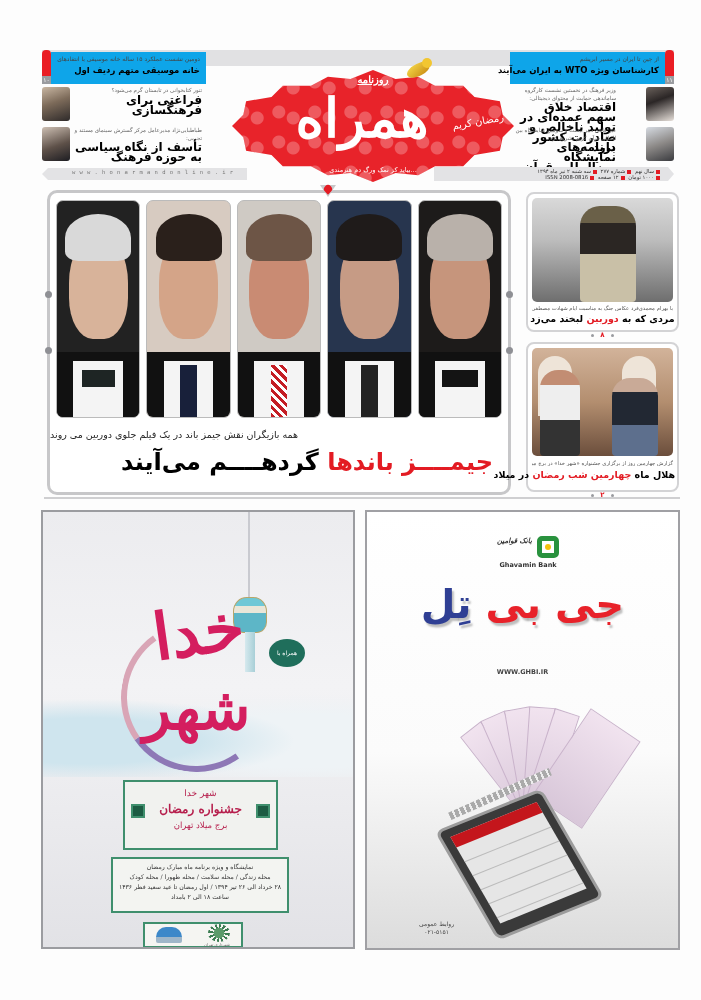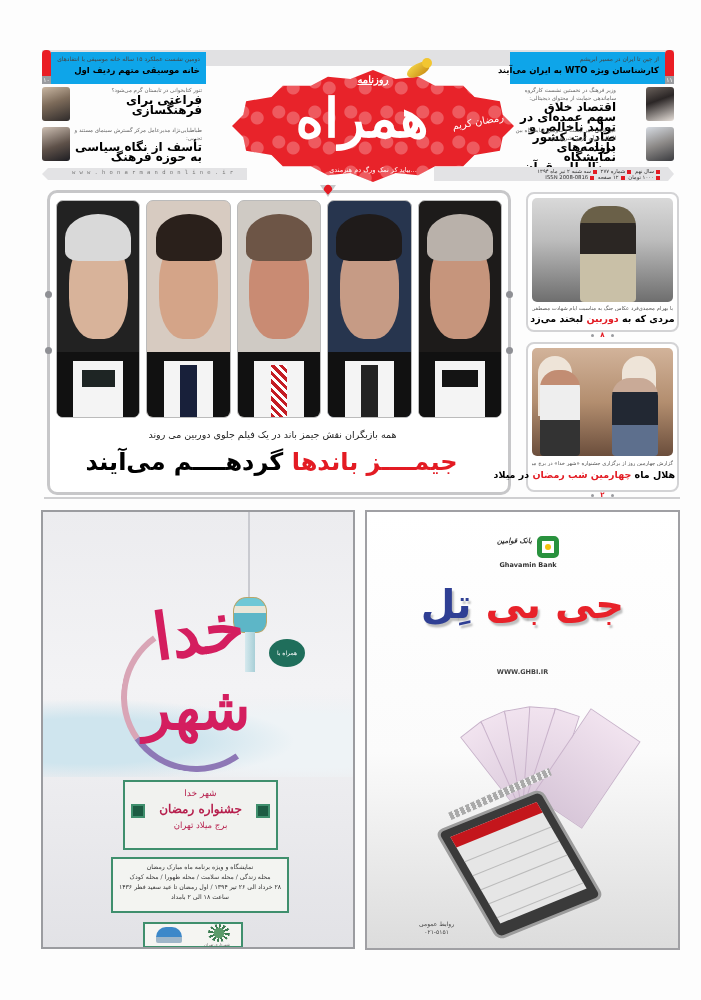--- a/index.html
+++ b/index.html
@@ -75,22 +75,22 @@
   .portrait .face { position: absolute; left: 14%; right: 14%; top: 16%; height: 48%; border-radius: 45% 45% 40% 40%; }
   .portrait .hair { position: absolute; left: 10%; right: 10%; top: 6%; height: 22%; border-radius: 50% 50% 20% 20%; }
   .portrait .shirt { position: absolute; left: 20%; right: 20%; bottom: 0; height: 26%; background: #f4f4f4; }
   .portrait .tie { position: absolute; left: 40%; right: 40%; bottom: 0; height: 24%; }
   .portrait .suit { position: absolute; left: 0; right: 0; bottom: 0; height: 30%; background: #111; }
   .pt1 { background: #222; } .pt1 .face { background: #d8b39a; } .pt1 .hair { background: #d9d9d9; } .pt1 .tie { background: #1e2524; height: 8%; bottom: 14%; left: 30%; right: 30%; }
   .pt2 { background: #d7cbc1; } .pt2 .face { background: #d4a488; } .pt2 .hair { background: #2a201b; } .pt2 .tie { background: #18203a; }
   .pt3 { background: #cfcac4; } .pt3 .face { background: #c98b73; } .pt3 .hair { background: #6d5546; } .pt3 .tie { background: repeating-linear-gradient(45deg,#c41d24 0 3px,#fff 3px 6px); }
   .pt4 { background: #27354e; } .pt4 .face { background: #c69b85; } .pt4 .hair { background: #1f1b1a; } .pt4 .tie { background: #222; }
   .pt5 { background: #1d1b1a; } .pt5 .face { background: #c6957c; } .pt5 .hair { background: #b9b1aa; } .pt5 .tie { background: #141414; height: 8%; bottom: 14%; left: 28%; right: 28%; }
-  .bond-sub { position: absolute; top: 236px; left: 0; right: 13px; text-align: center; font-size: 9.5px; color: #222; }
-  .bond-head { position: absolute; top: 252px; left: 0; right: 15px; text-align: center; font-size: 24px; font-weight: bold; line-height: 34px; color: #000; font-family: "DejaVu Sans", sans-serif; }
+  .bond-sub { position: absolute; top: 236px; left: 0; right: 13px; text-align: left; font-size: 9.5px; color: #222; }
+  .bond-head { position: absolute; top: 252px; left: 0; right: 15px; font-size: 24px; font-weight: bold; line-height: 34px; color: #000; font-family: "DejaVu Sans", sans-serif; }
   .bond-head .red { color: #e31b23; }
 
   
   .side-story { position: absolute; left: 526px; width: 153px; border: 2px solid #d3d3d5; border-radius: 8px; background: #fff; }
   .side-story.s1 { top: 192px; height: 140px; }
   .side-story.s2 { top: 342px; height: 150px; }
   .story-photo { position: absolute; top: 4px; left: 4px; right: 4px; border-radius: 5px; overflow: hidden; }
   .s1 .story-photo { height: 104px; background: linear-gradient(180deg,#d9d9d9 0%,#bdbdbd 40%,#6e6e6e 100%); }
   .s2 .story-photo { height: 108px; background: linear-gradient(180deg,#d2b39a 0%,#b38e6f 50%,#6b4e3c 100%); }
   .s1 .figure { position: absolute; left: 48px; top: 8px; width: 56px; height: 96px; background: linear-gradient(180deg,#6a6048 0 18%,#2b2623 18% 50%,#c9c0a7 50% 100%); border-radius: 20px 20px 4px 4px; }

